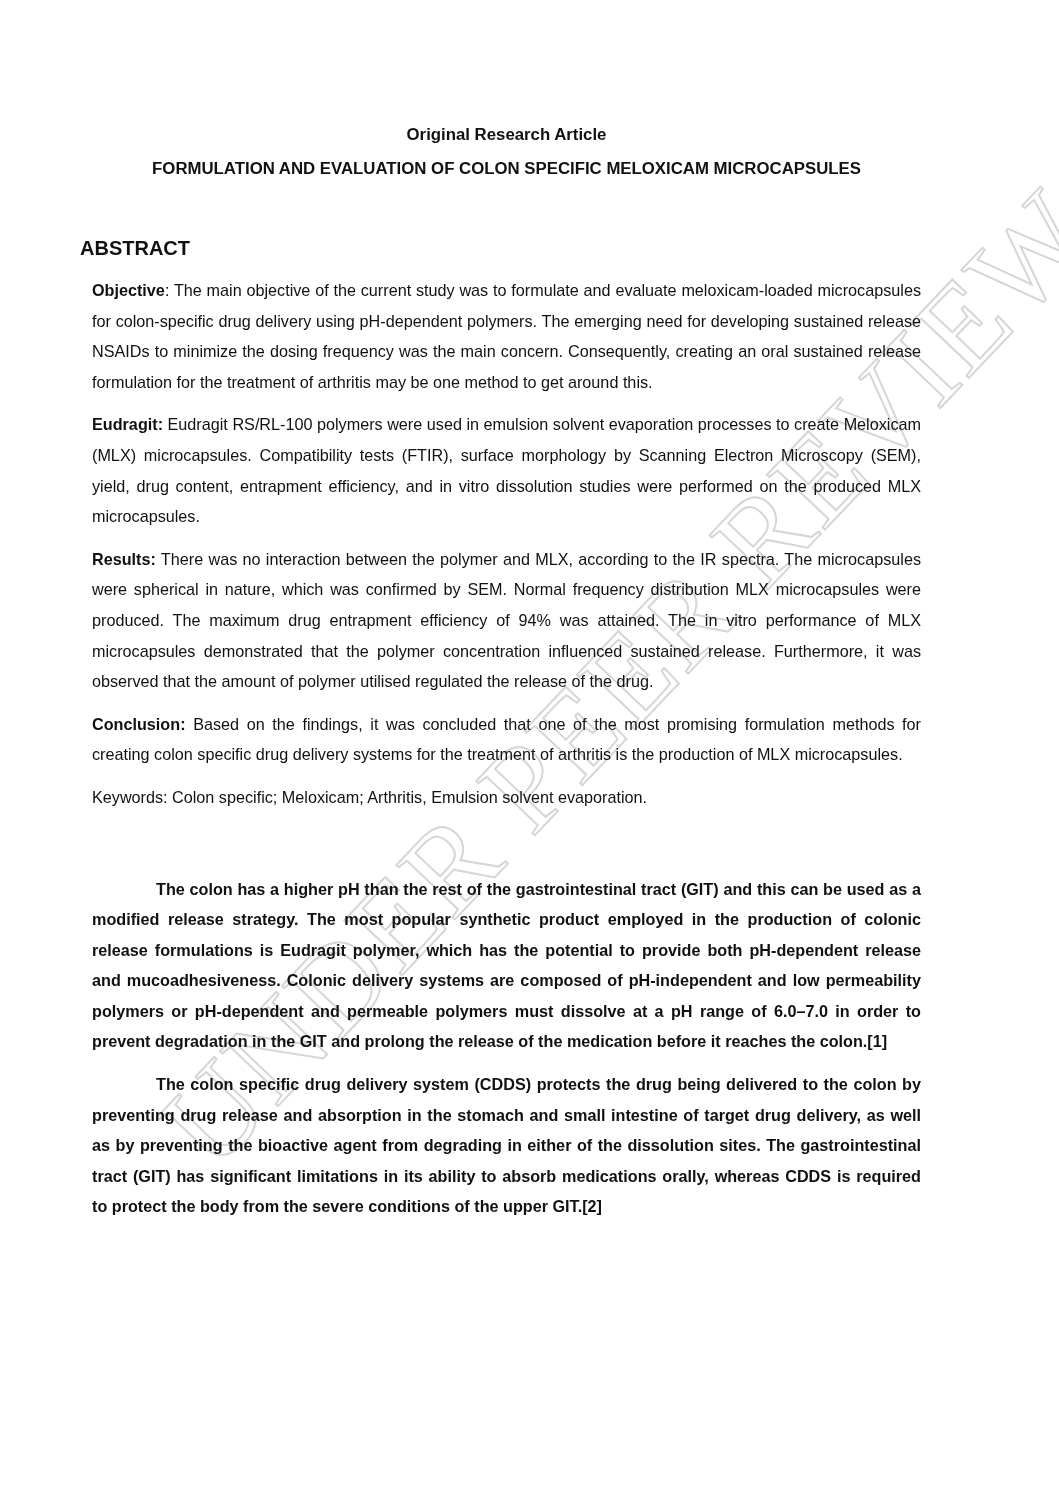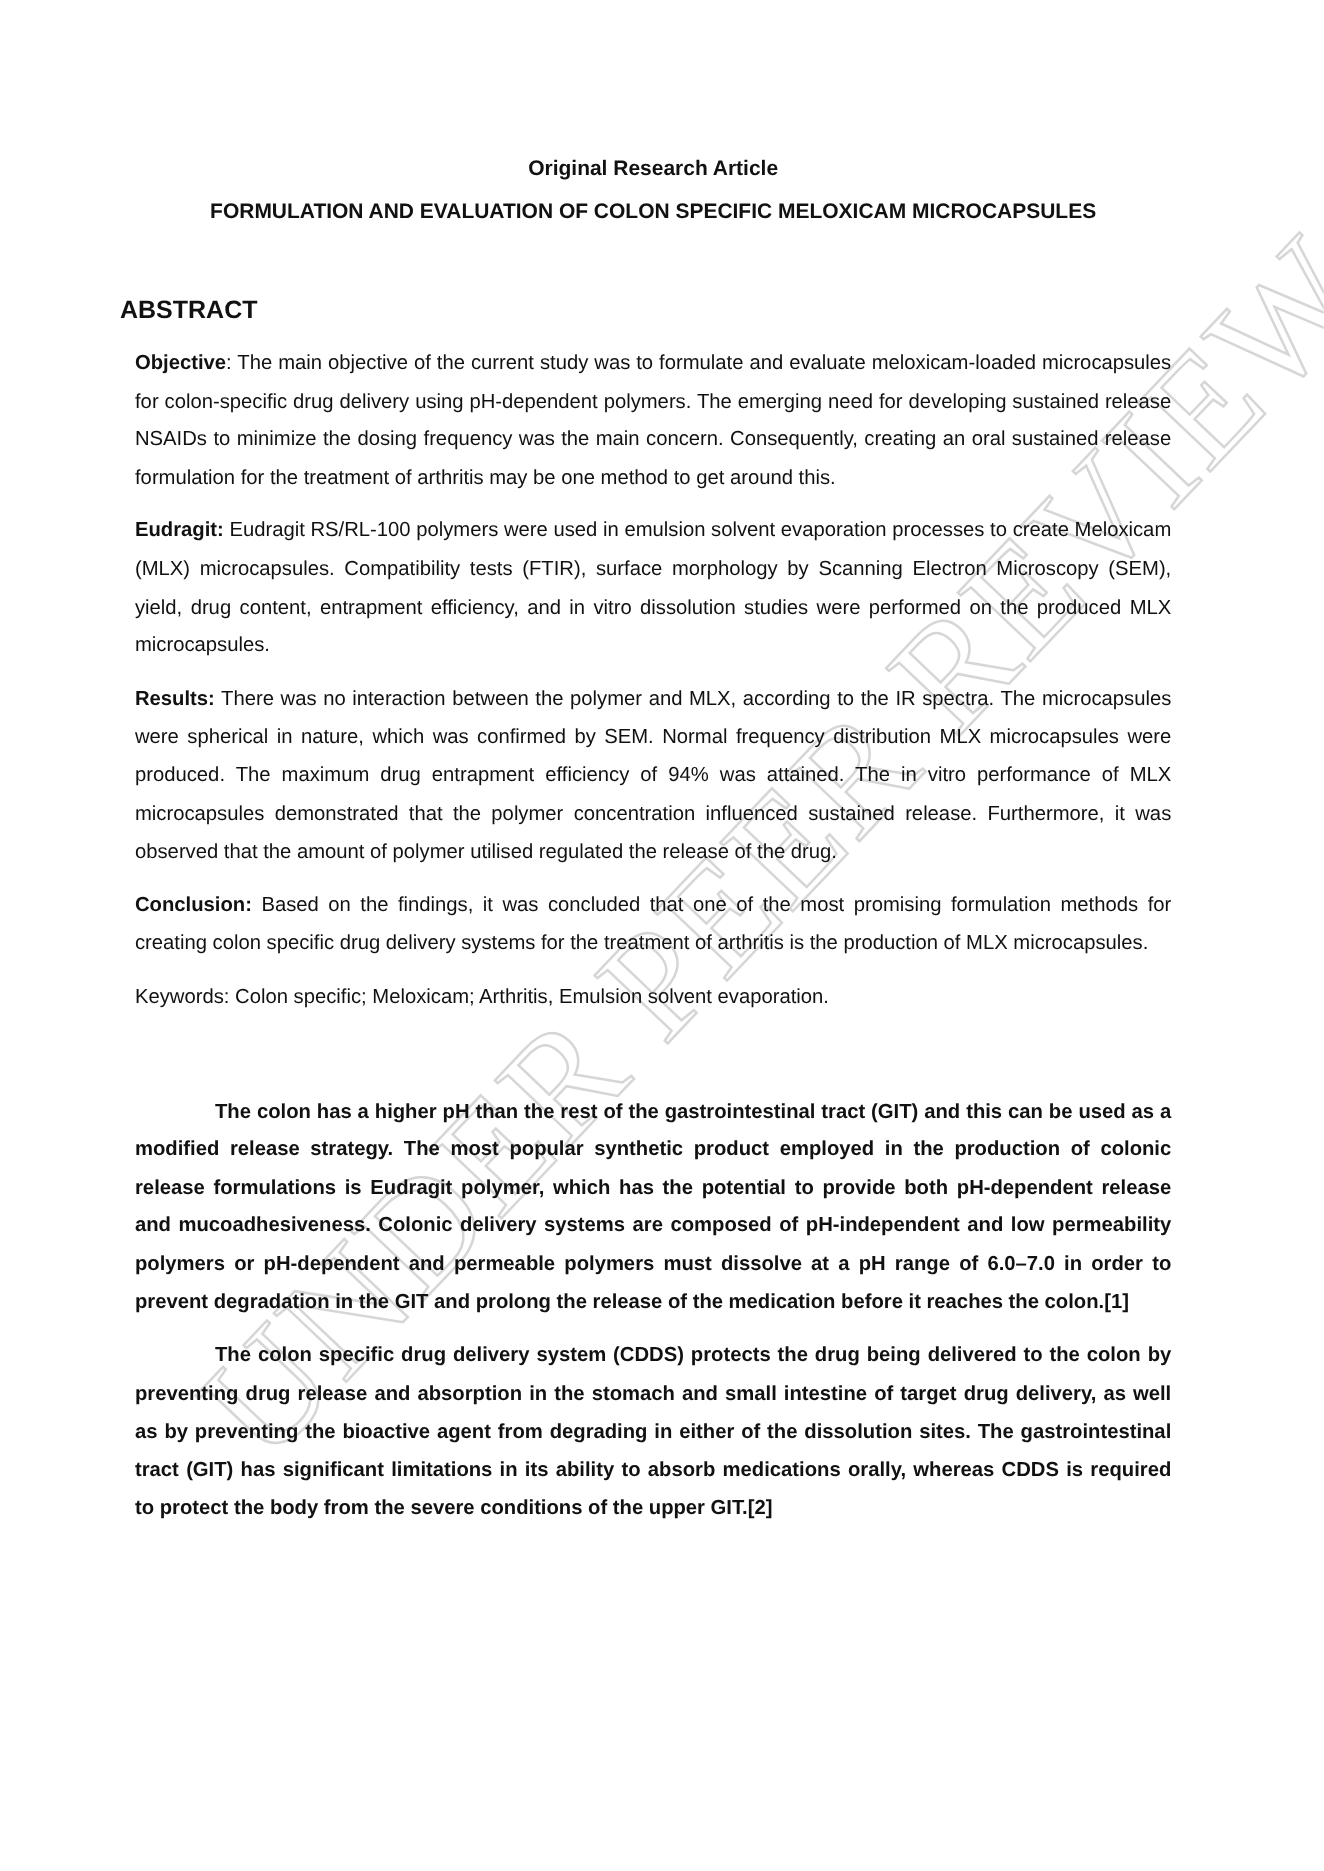--- a/index.html
+++ b/index.html
@@ -2,21 +2,21 @@
 <html><head>
 <meta charset="utf-8">
 <style>
   html, body { margin: 0; padding: 0; background: #ffffff; }
   body {
     width: 1059px; height: 1497px; position: relative; overflow: hidden;
     font-family: "Liberation Sans", sans-serif; color: #111111;
   }
   .page { position: absolute; left: 0; top: 0; width: 1059px; height: 1497px; }
   .content {
-    position: absolute; left: 96px; top: 118px; width: 853px;
+    position: absolute; left: 80px; top: 118px; width: 853px;
     font-size: 16.2px; line-height: 30.6px; text-align: justify;
     z-index: 2;
   }
   .head-center { text-align: center; font-weight: bold; font-size: 16.8px; line-height: 34px; }
   .spacer-title { height: 47px; }
   .section-heading { font-weight: bold; font-size: 20px; line-height: 30px; margin: 0; }
   p { margin: 12px; }
   .label { font-weight: bold; }
   .keywords { }
   .spacer-section { height: 37px; }

